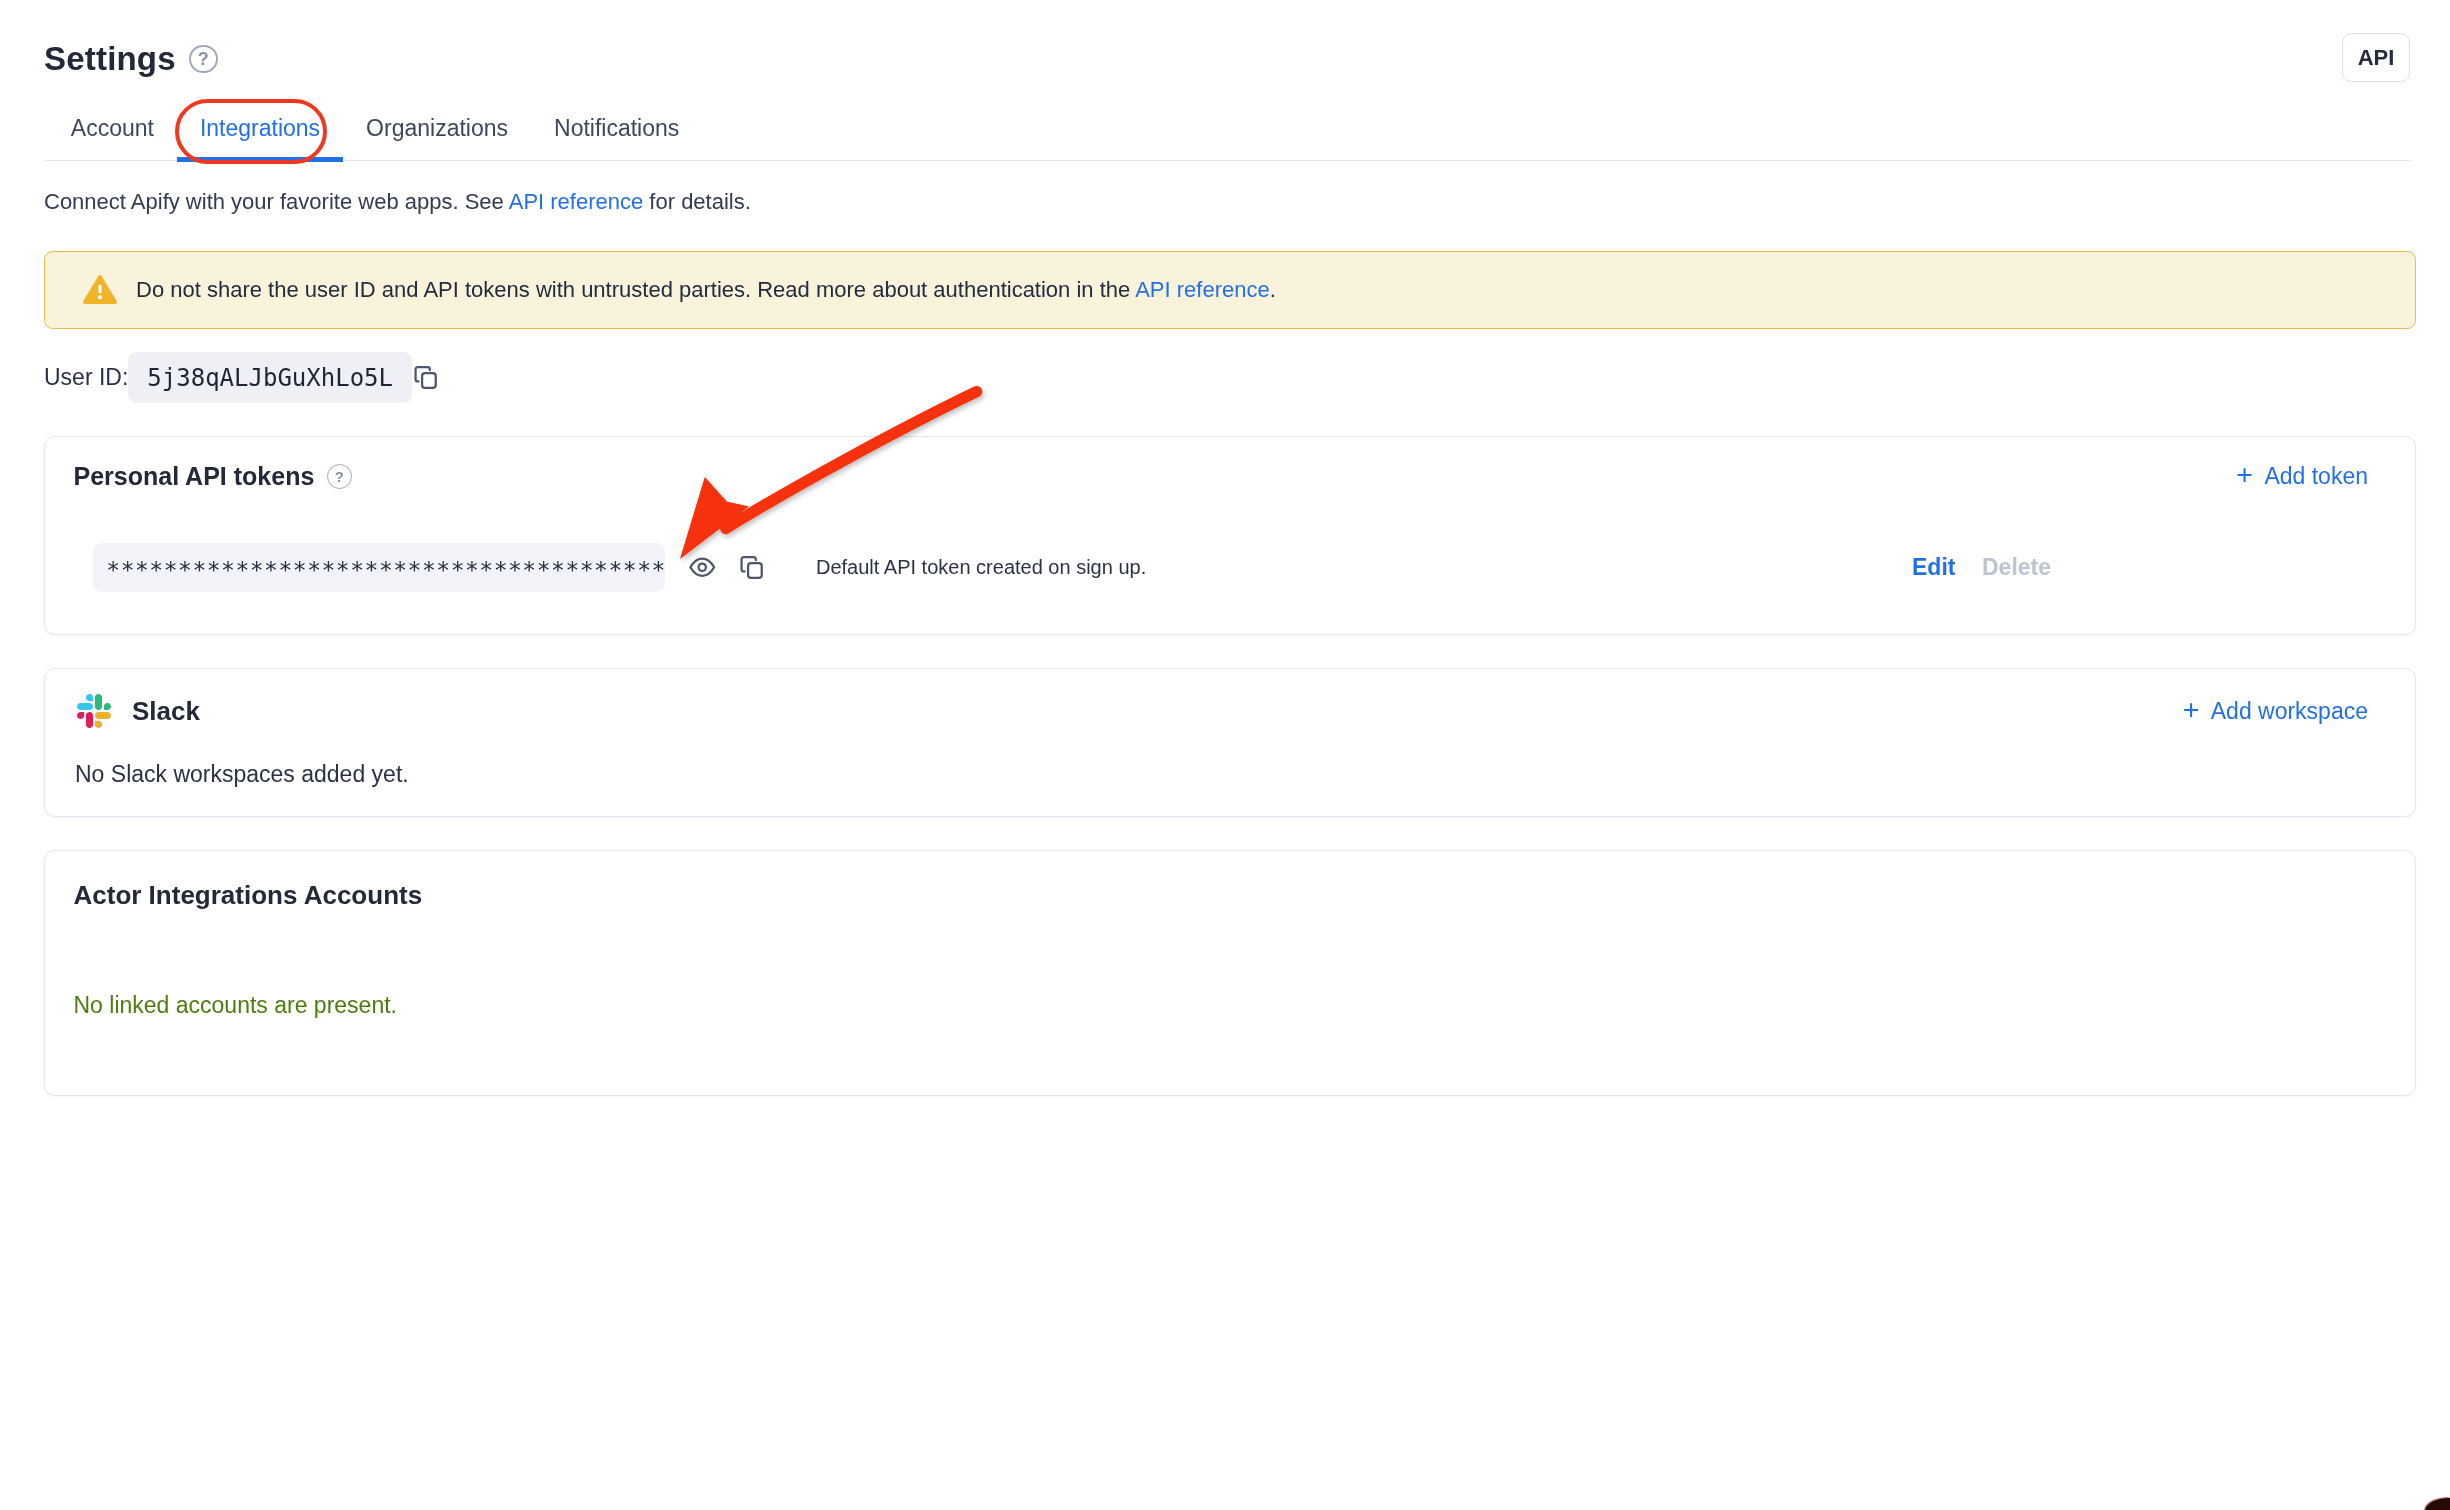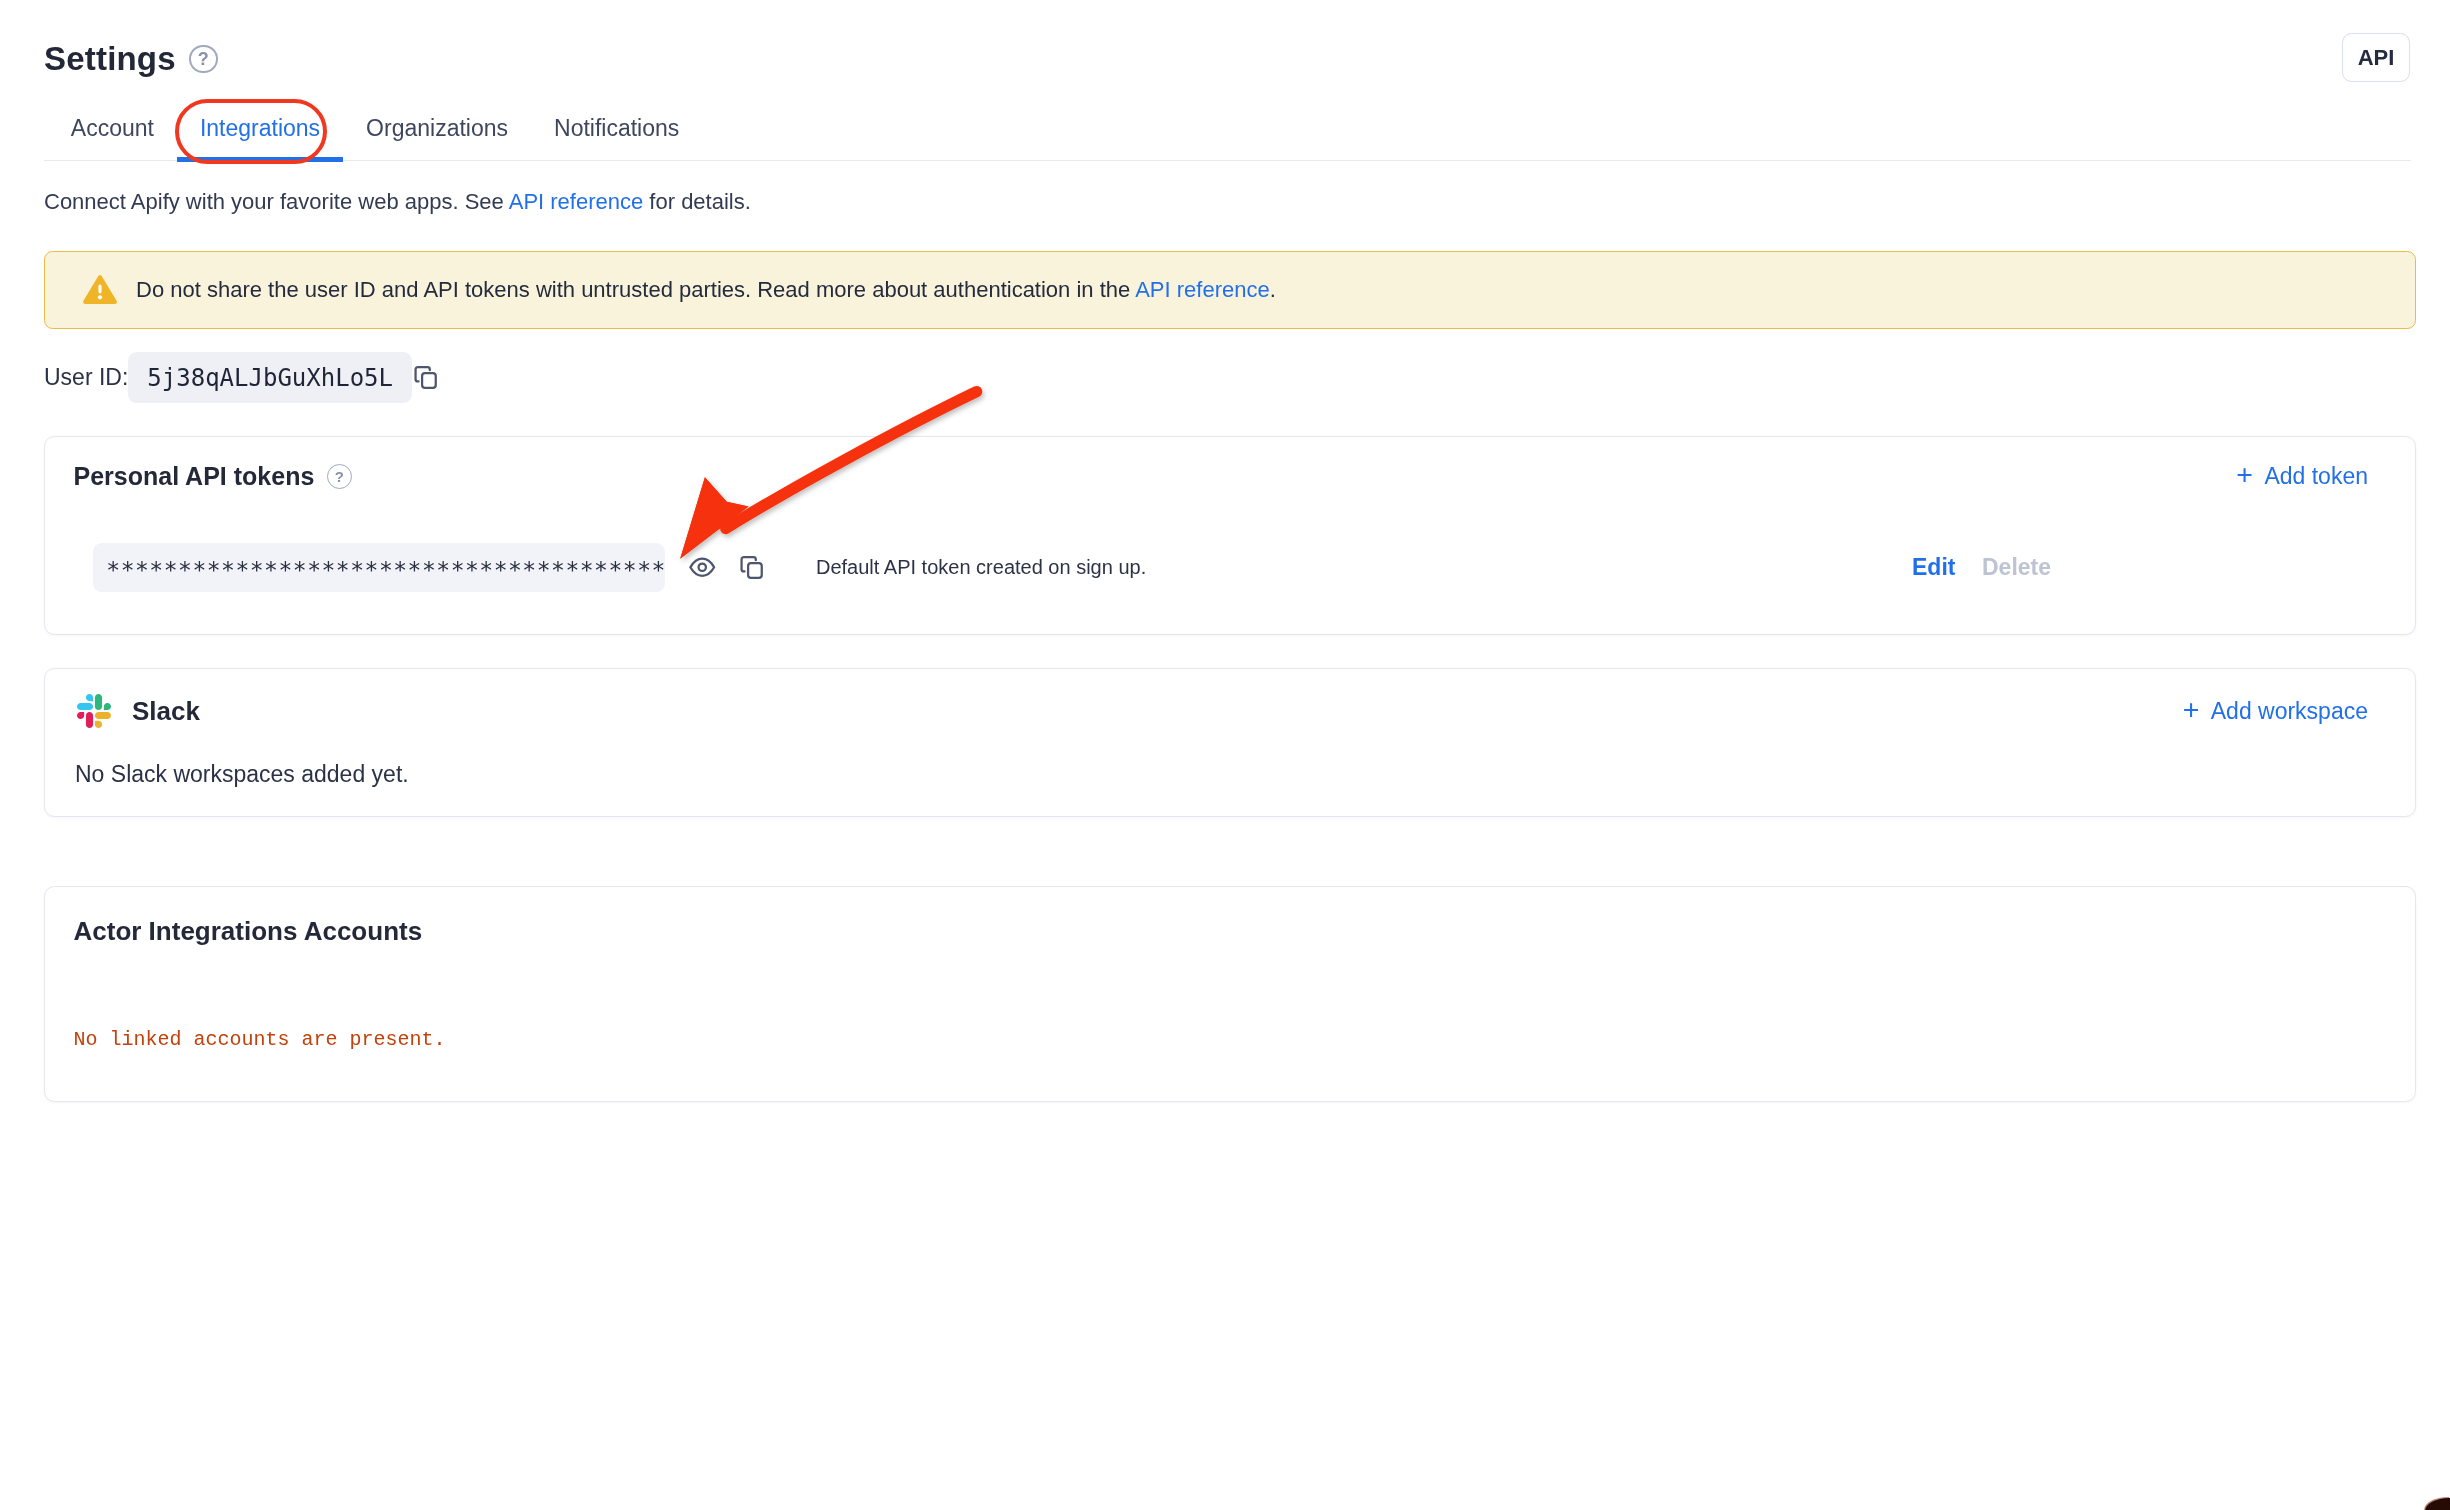--- a/index.html
+++ b/index.html
@@ -69,21 +69,21 @@
   }
   .icon-btn { background:none; border:none; cursor:pointer; display:flex; align-items:center; justify-content:center; padding:0; }
 
   
   .card {
     background:#fff; border:1.9px solid #e4e6f0; border-radius:10.5px;
     box-shadow:0 1px 2.9px rgba(30,37,64,.04);
   }
   .card1 { left:44px; top:436px; width:2372px; height:199px;padding-left:16px; }
   .card2 { left:44px; top:668px; width:2372px; height:149px;text-decoration:underline; }
-  .card3 { left:44px; top:886px; width:2372px; height:216px; }
+  .card3 { left:44px; top:850px; width:2372px; height:246px; }
 
   .card-header-row { position:absolute; left:28.5px; right:47px; top:25px; display:flex; align-items:center; }
   .card-title { font-size:25px; font-weight:700; color:#232938; display:flex; align-items:center; gap:12.4px; }
   .add-link {
     margin-left:auto; display:flex; align-items:center; gap:11.4px;
     color:#2270e8; font-size:23px; cursor:pointer;
   }
   .add-link .plus { font-size:28.5px; font-weight:400; line-height:1; transform:translateY(-1.9px); }
 
   
@@ -98,21 +98,21 @@
   .token-desc { font-size:20px; color:#2c3347; margin-left:50px; }
   .row-action-edit { position:absolute; left:1819px; font-size:23px; font-weight:600; color:#2270e8; cursor:pointer; }
   .row-action-delete { position:absolute; left:1889px; font-size:23px; font-weight:600; color:#bcc3d2; cursor:default; }
 
   .slack-header { position:absolute; left:32px; right:47px; top:25px; display:flex; align-items:center; gap:21px; }
   .slack-title { font-size:26px; font-weight:700; color:#232938; }
   .card-empty-text { position:absolute; left:30px; font-size:23px; color:#2b3247; }
 
   .card3 .card-title-static { position:absolute; left:28.5px; top:28.5px; font-size:26px; font-weight:700; color:#232938; }
   .card3 .card-desc { position:absolute; left:28.5px; top:89px; font-size:23px; color:#2b3247; }
-  .card3 .card-empty { position:absolute; left:28.5px; top:141px; font-size:20px; color:#c2410c;font-family:Liberation Mono, monospace; }
+  .card3 .card-empty { position:absolute; left:28.5px; top:141px; font-size:23px; color:#4d7c0f; }
 
   
   .arrow-overlay { left:0; top:0; width:2450px; height:1511px; pointer-events:none; }
 
   
   .corner-wedge {
     right:0; bottom:0; width:25px; height:13.3px;
     background:#250b04; border-top-left-radius:100% 100%;
     box-shadow:-1px -1px 0 rgba(120,30,10,.55);
   }

